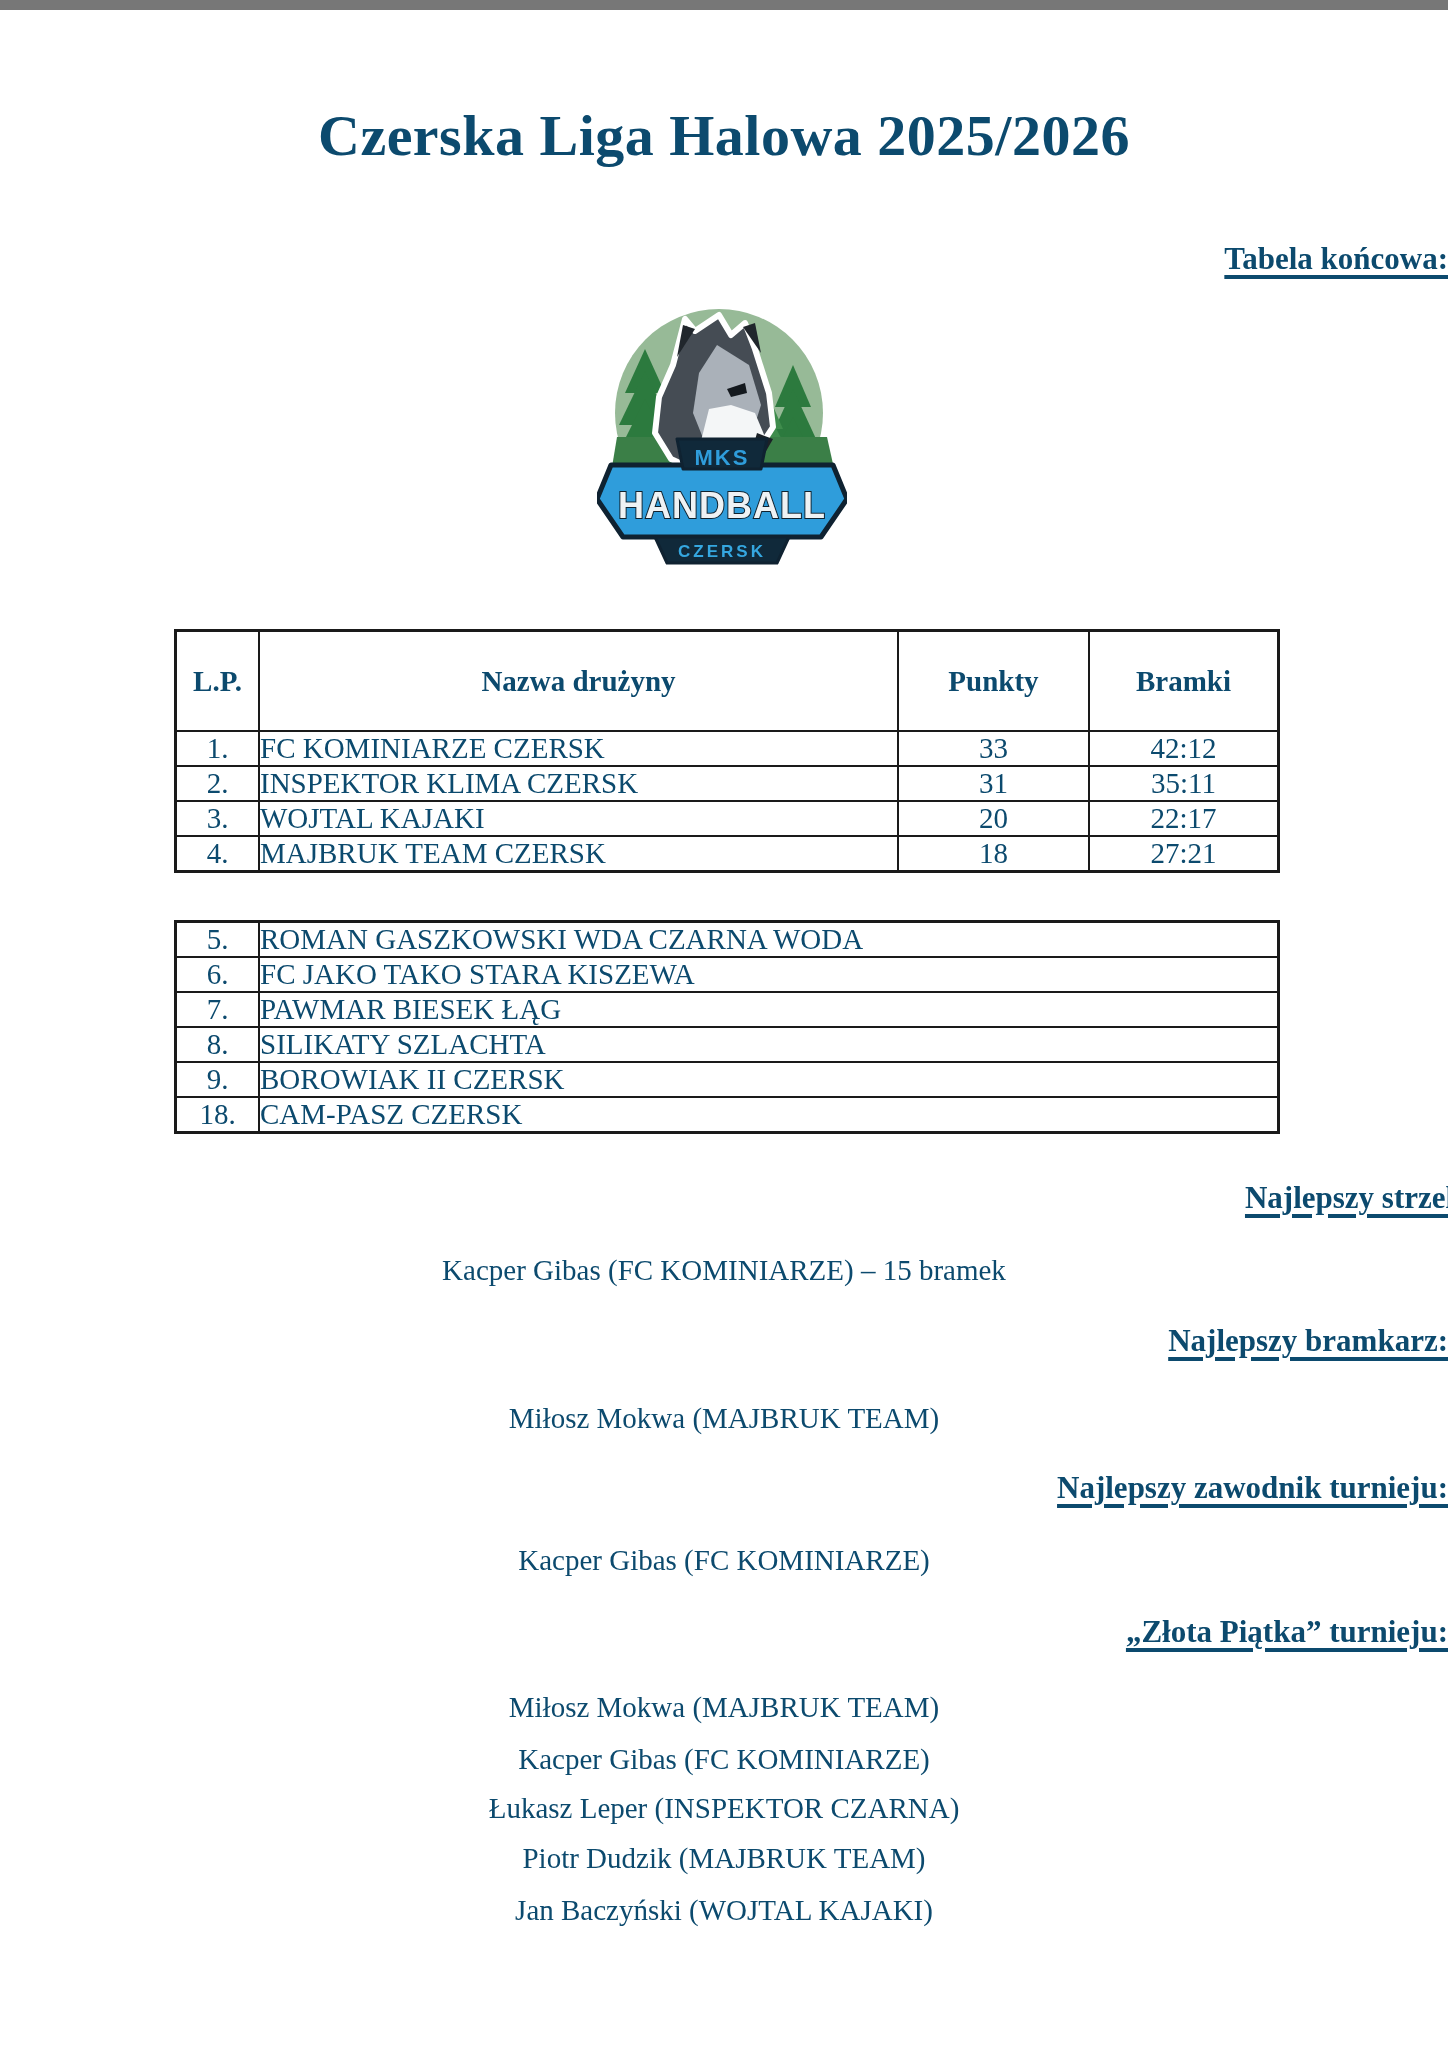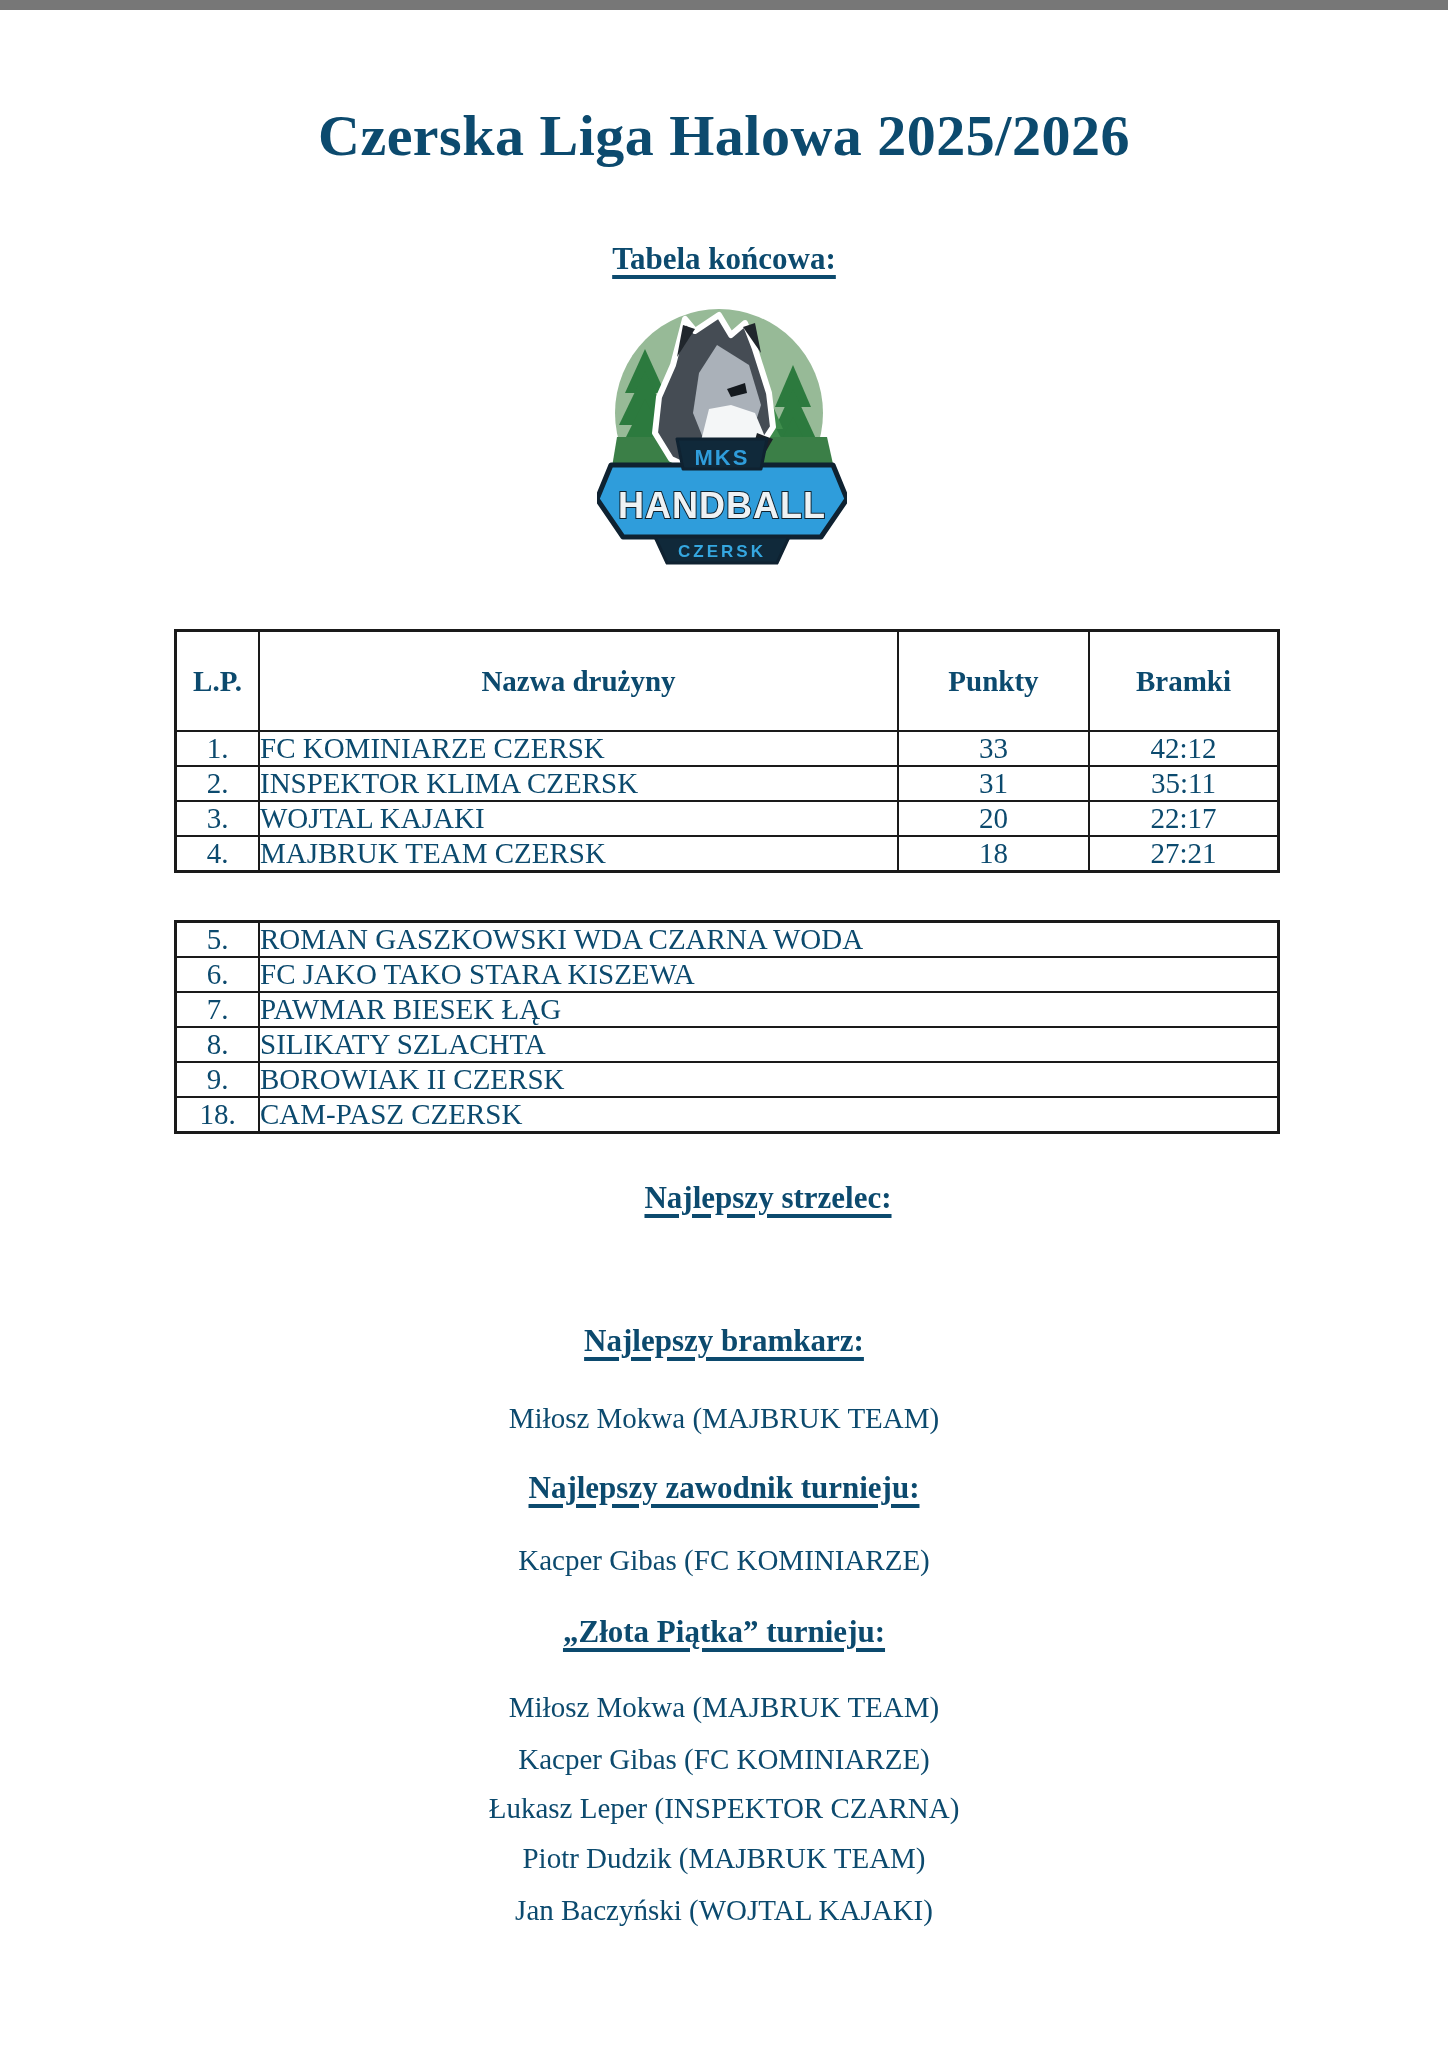--- a/index.html
+++ b/index.html
@@ -5,21 +5,21 @@
   html,body{margin:0;padding:0;background:#777;}
   .page{
     position:relative;width:1448px;height:2048px;margin:10px auto;
     background:#ffffff;color:#0c4a6e;
     font-family:"Liberation Serif", serif;
     overflow:hidden;
   }
   .centered{position:absolute;left:0;width:100%;text-align:center;white-space:nowrap;}
   .doc-title{top:94px;font-size:58px;font-weight:bold;line-height:1.1;letter-spacing:0.5px;}
   .section-heading{
-    font-size:31px;font-weight:bold;line-height:1.15;
+    font-size:31px;font-weight:bold;line-height:1.15;text-align:right;
   }
   .section-heading span{
     text-decoration:underline;
     text-decoration-thickness:3.5px;
     text-underline-offset:6px;
   }
   .doc-subtitle{top:231px;}
   .plain-line{font-size:29px;line-height:1.15;}
 
   .logo-wrap{position:absolute;left:597px;top:291px;width:250px;height:266px;}
@@ -187,20 +187,21 @@
     <tr class="row-h">
       <td class="lp-cell">18.</td>
       <td class="team-cell">CAM-PASZ CZERSK</td>
     </tr>
   </tbody>
     </table>
 
   <div class="centered section-heading h-strzelec">
     <span>Najlepszy strzelec:</span>
   </div>
+  <div class="centered plain-line v-strzelec">Kacper Gibas (FC KOMINIARZE) – 15 bramek</div>
 
   <div class="centered section-heading h-bramkarz">
     <span>Najlepszy bramkarz:</span>
   </div>
   <div class="centered plain-line v-bramkarz">Miłosz Mokwa (MAJBRUK TEAM)</div>
 
   <div class="centered section-heading h-zawodnik">
     <span>Najlepszy zawodnik turnieju:</span>
   </div>
   <div class="centered plain-line v-zawodnik">Kacper Gibas (FC KOMINIARZE)</div>

